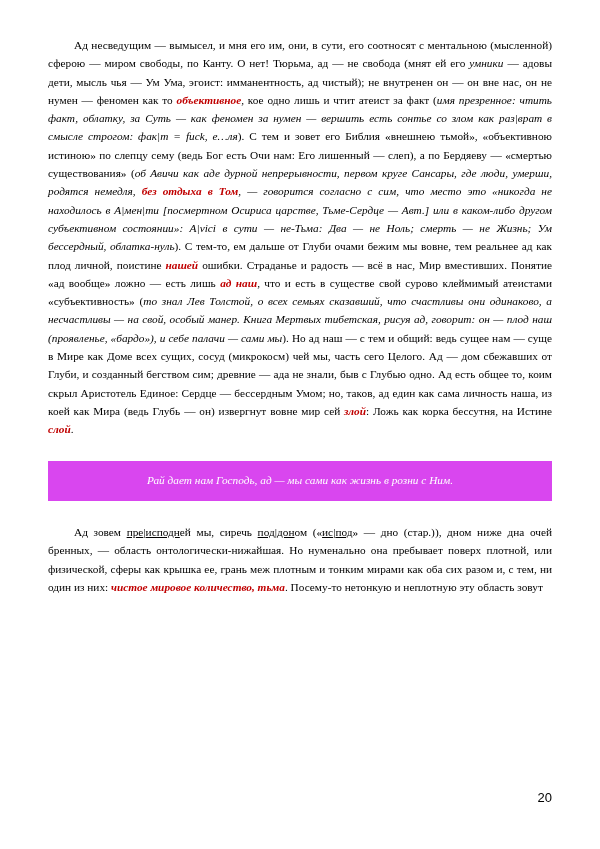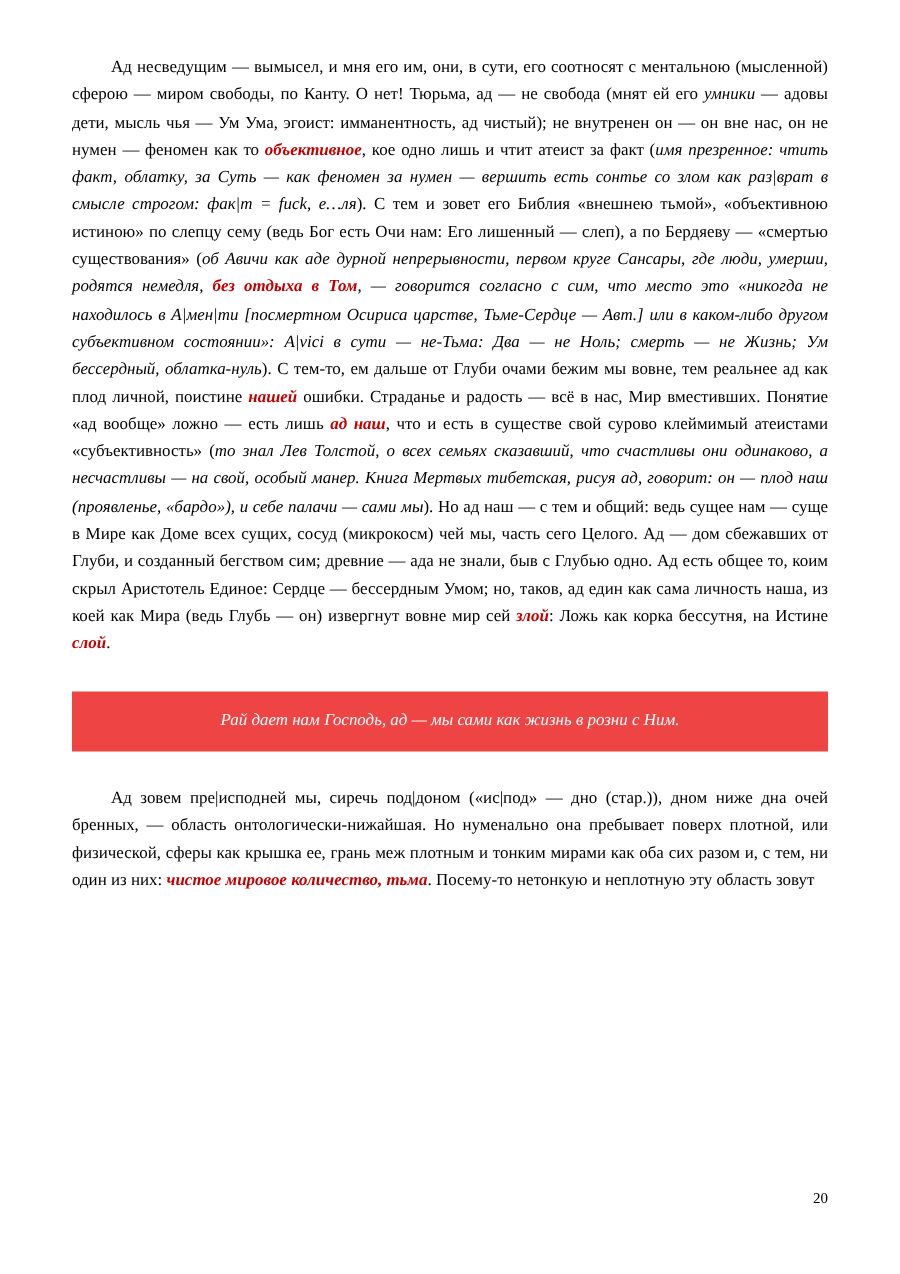--- a/index.html
+++ b/index.html
@@ -25,43 +25,43 @@
   .body-text {
     font-size: 11.3px;
     line-height: 1.62;
     text-align: justify;
     text-indent: 26px;
     margin: 0;
     hyphens: none;
   }
   .i { font-style: italic; }
   .bi { font-weight: bold; font-style: italic; }
-  .u { }
+  .u { text-decoration: underline; }
   .red { color: #c00000; }
   .callout {
-    background: #ef4444;
+    background: #d946ef;
     color: #ffffff;
     margin: 22px 0 22px 0;
     padding: 11px 14px 12px 14px;
     text-align: center;
     font-style: italic;
     font-size: 11.3px;
     line-height: 1.55;
   }
   .callout .line {
     display: block;
     white-space: nowrap;
   }
   .after-callout { margin-top: 0; }
   .page-number {
     position: absolute;
     right: 48px;
     bottom: 44px;
-    font-size: 10px;
-    font-family: Liberation Serif, serif;
+    font-size: 13px;
+    font-family: Liberation Sans, sans-serif;
   }
 </style>
 </head>
 <body>
 
 <div class="page">
 
   <p class="body-text" id="para1"><span class="">Ад несведущим — вымысел, и мня его им, они, в сути, его соотносят с ментальною (мысленной) сферою — миром свободы, по Канту. О нет! Тюрьма, ад — не свобода (мнят ей его </span><span class="i">умники</span><span class=""> — адовы дети, мысль чья — Ум Ума, эгоист: имманентность, ад чистый); не внутренен он — он вне нас, он не нумен — феномен как то </span><span class="bi red">объективное</span><span class="">, кое одно лишь и чтит атеист за факт (</span><span class="i">имя презренное: чтить факт, облатку, за Суть — как феномен за нумен — вершить есть сонтье со злом как раз</span><span class="i">|</span><span class="i">врат в смысле строгом: фак</span><span class="i">|</span><span class="i">т = fuck, е…ля</span><span class="">). С тем и зовет его Библия «внешнею тьмой», «объективною истиною» по слепцу сему (ведь Бог есть Очи нам: Его лишенный — слеп), а по Бердяеву — «смертью существования» (</span><span class="i">об Авичи как аде дурной непрерывности, первом круге Сансары, где люди, умерши, родятся немедля, </span><span class="bi red">без отдыха в Том</span><span class="i">, — говорится согласно с сим, что место это «никогда не находилось в А</span><span class="i">|</span><span class="i">мен</span><span class="i">|</span><span class="i">ти  [посмертном Осириса царстве, Тьме-Сердце — Авт.] или в каком-либо другом субъективном состоянии»: А</span><span class="i">|</span><span class="i">vici</span><span class="i"> в сути — не-Тьма: Два — не Ноль; смерть — не Жизнь; Ум бессердный, облатка-нуль</span><span class="">). С тем-то, ем дальше от Глуби очами бежим мы вовне, тем реальнее ад как плод личной, поистине </span><span class="bi red">нашей</span><span class=""> ошибки. Страданье и радость — всё в нас, Мир вместивших. Понятие «ад вообще» ложно — есть лишь </span><span class="bi red">ад наш</span><span class="">, что и есть в существе свой сурово клеймимый атеистами «субъективность» (</span><span class="i">то знал Лев Толстой, о всех семьях сказавший, что счастливы они одинаково, а несчастливы — на свой, особый манер. Книга Мертвых тибетская, рисуя ад, говорит: он — плод наш (проявленье, «бардо»), и себе палачи — сами мы</span><span class="">). Но ад наш — с тем и общий: ведь сущее нам — суще в Мире как Доме всех сущих, сосуд (микрокосм) чей мы, часть сего Целого. Ад — дом сбежавших от Глуби, и созданный бегством сим; древние — ада не знали, быв с Глубью одно. Ад есть общее то, коим скрыл Аристотель Единое: Сердце — бессердным Умом; но, таков, ад един как сама личность наша, из коей как Мира (ведь Глубь — он) извергнут вовне мир сей </span><span class="bi red">злой</span><span class="">: Ложь как корка бессутня, на Истине </span><span class="bi red">слой</span><span class="">.</span></p>
 
   <div class="callout">

